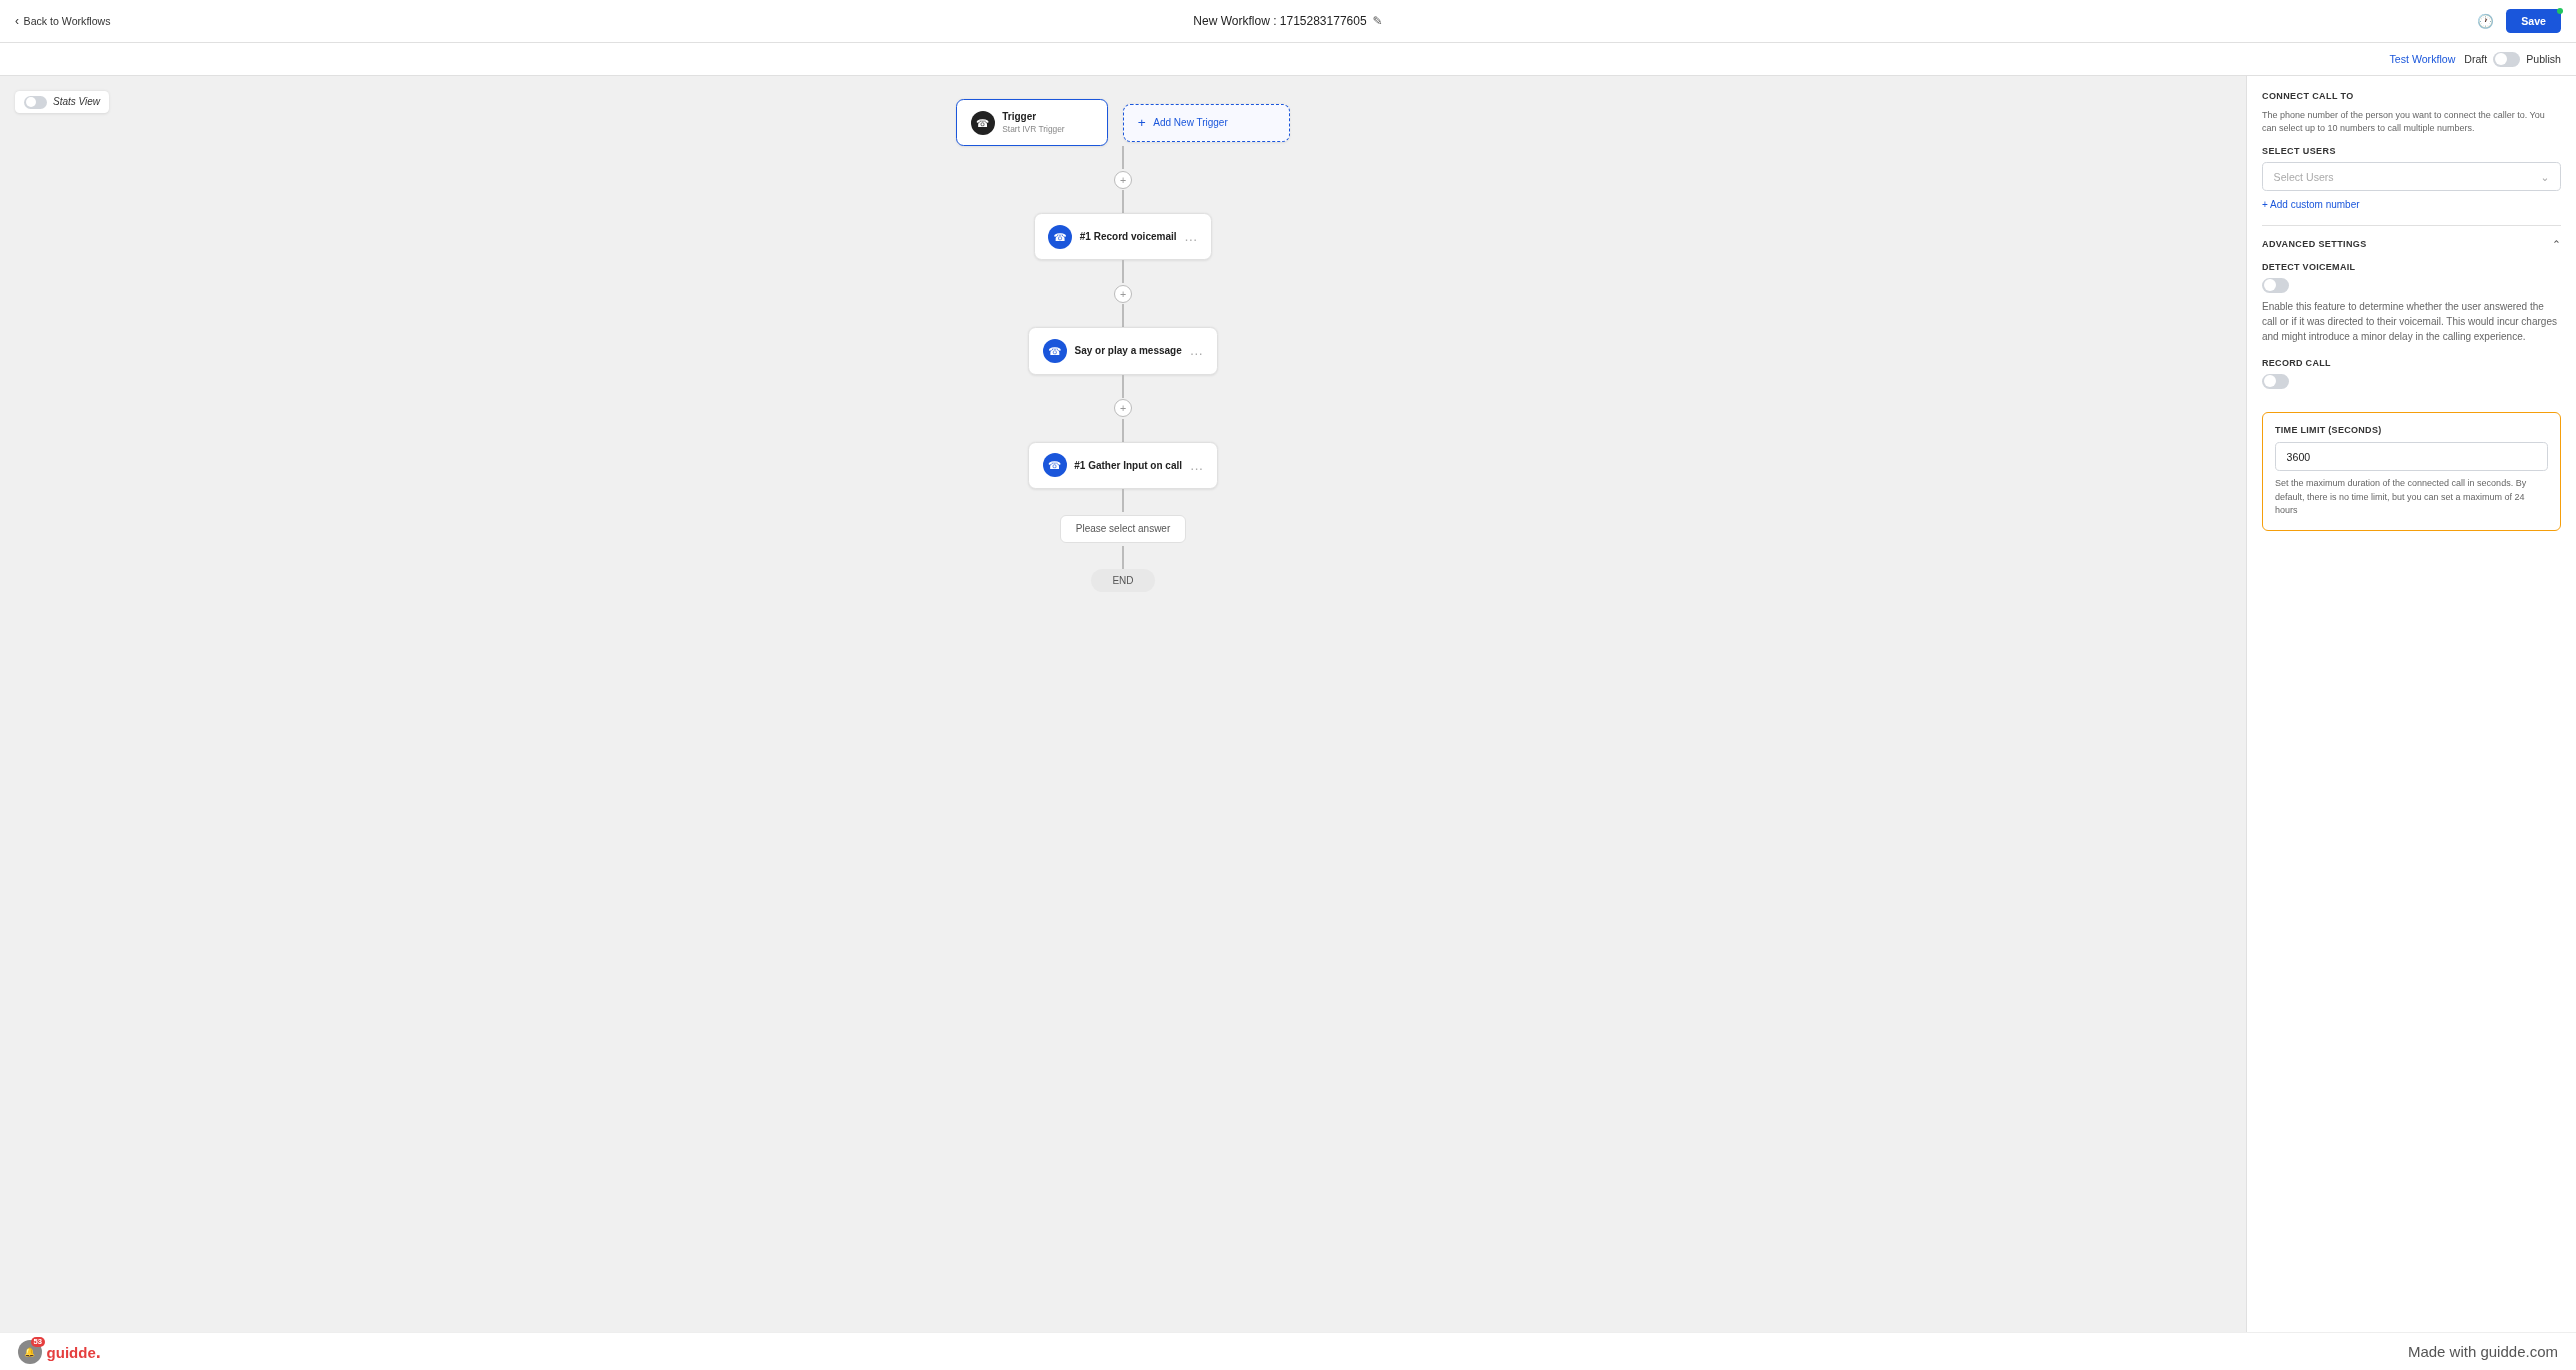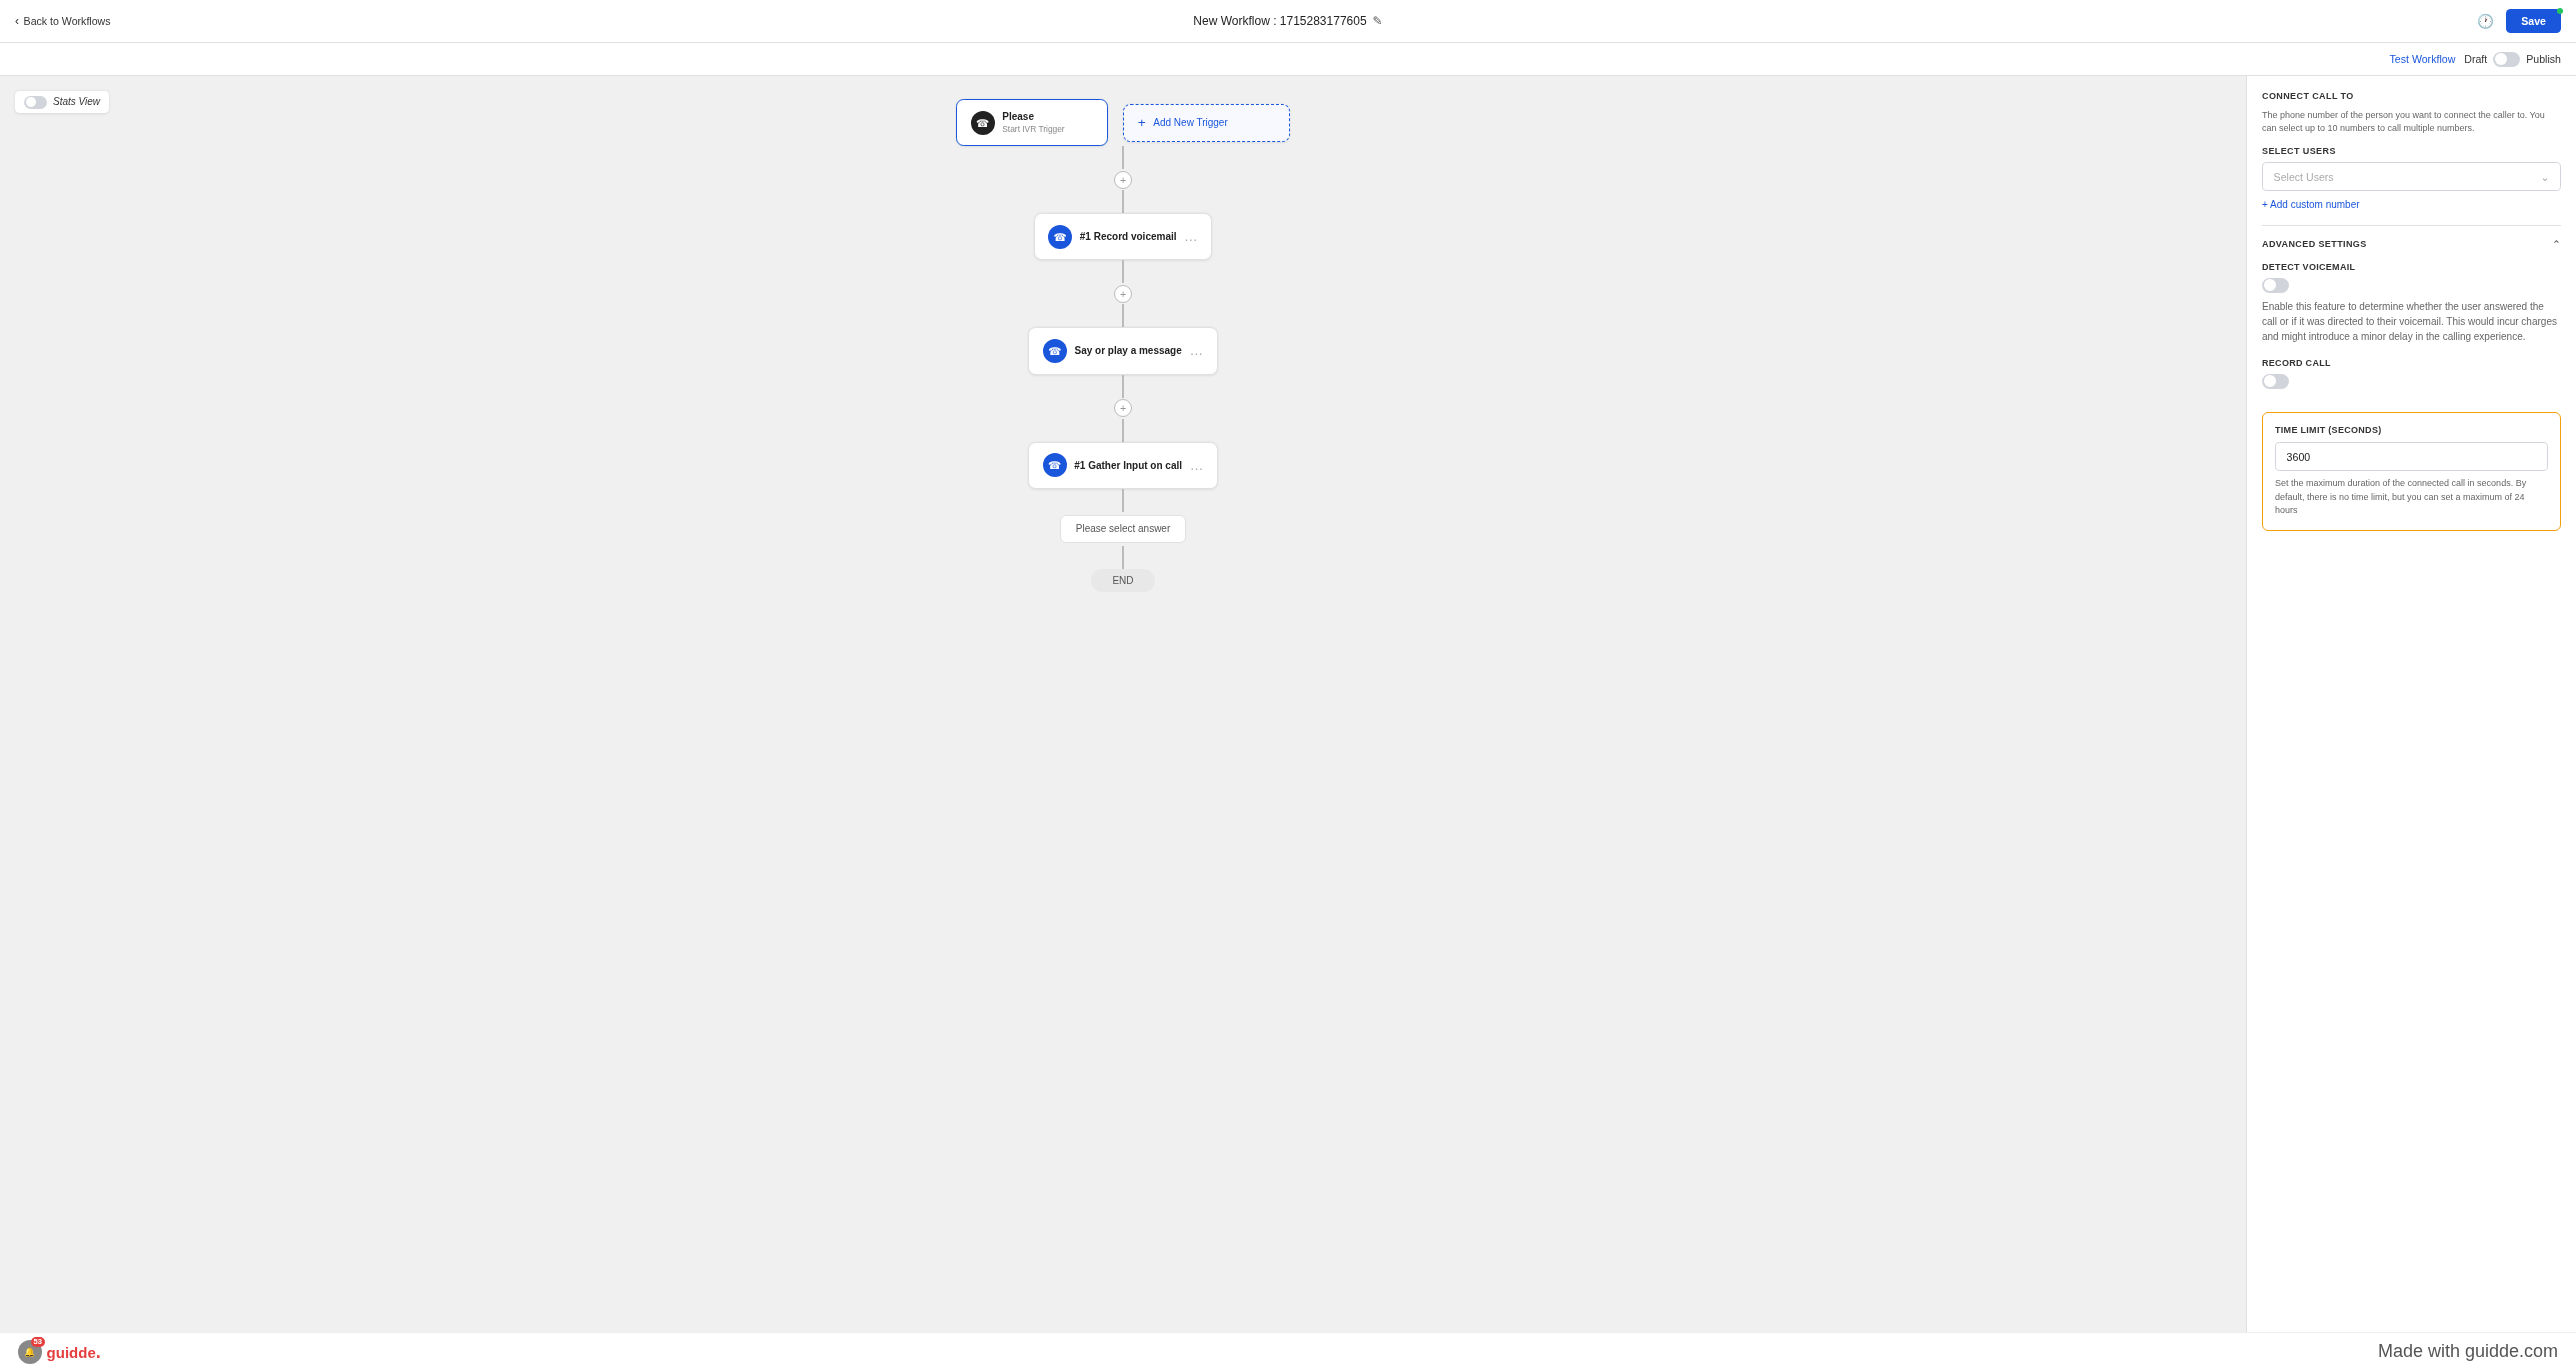--- a/index.html
+++ b/index.html
@@ -458,21 +458,21 @@
       top: -3px;
       right: -3px;
       background: #e53e3e;
       color: #fff;
       font-size: 7.6px;
       border-radius: 7.6px;
       padding: 0.8px 3px;
       font-weight: 700;
     }
     .made-with {
-      font-size: 18px;
+      font-size: 15px;
       color: #555;
     }
   </style>
 </head>
 <body>
 
 <div class="header">
   <a class="back-link">
     <span class="back-arrow">‹</span>
     <span>Back to Workflows</span>
@@ -510,21 +510,21 @@
       </div>
       <span>Stats View</span>
     </div>
 
     <div class="workflow">
 
       <div class="trigger-row">
         <div class="node trigger-node">
           <div class="node-icon dark">☎</div>
           <div class="node-text">
-            <div class="node-title">Please</div>
+            <div class="node-title">Trigger</div>
             <div class="node-subtitle">Start IVR Trigger</div>
           </div>
         </div>
         <div class="node add-trigger-node">
           <span class="plus-icon">+</span>
           <span class="add-trigger-label">Add New Trigger</span>
         </div>
       </div>
 
       <div class="connector"></div>

